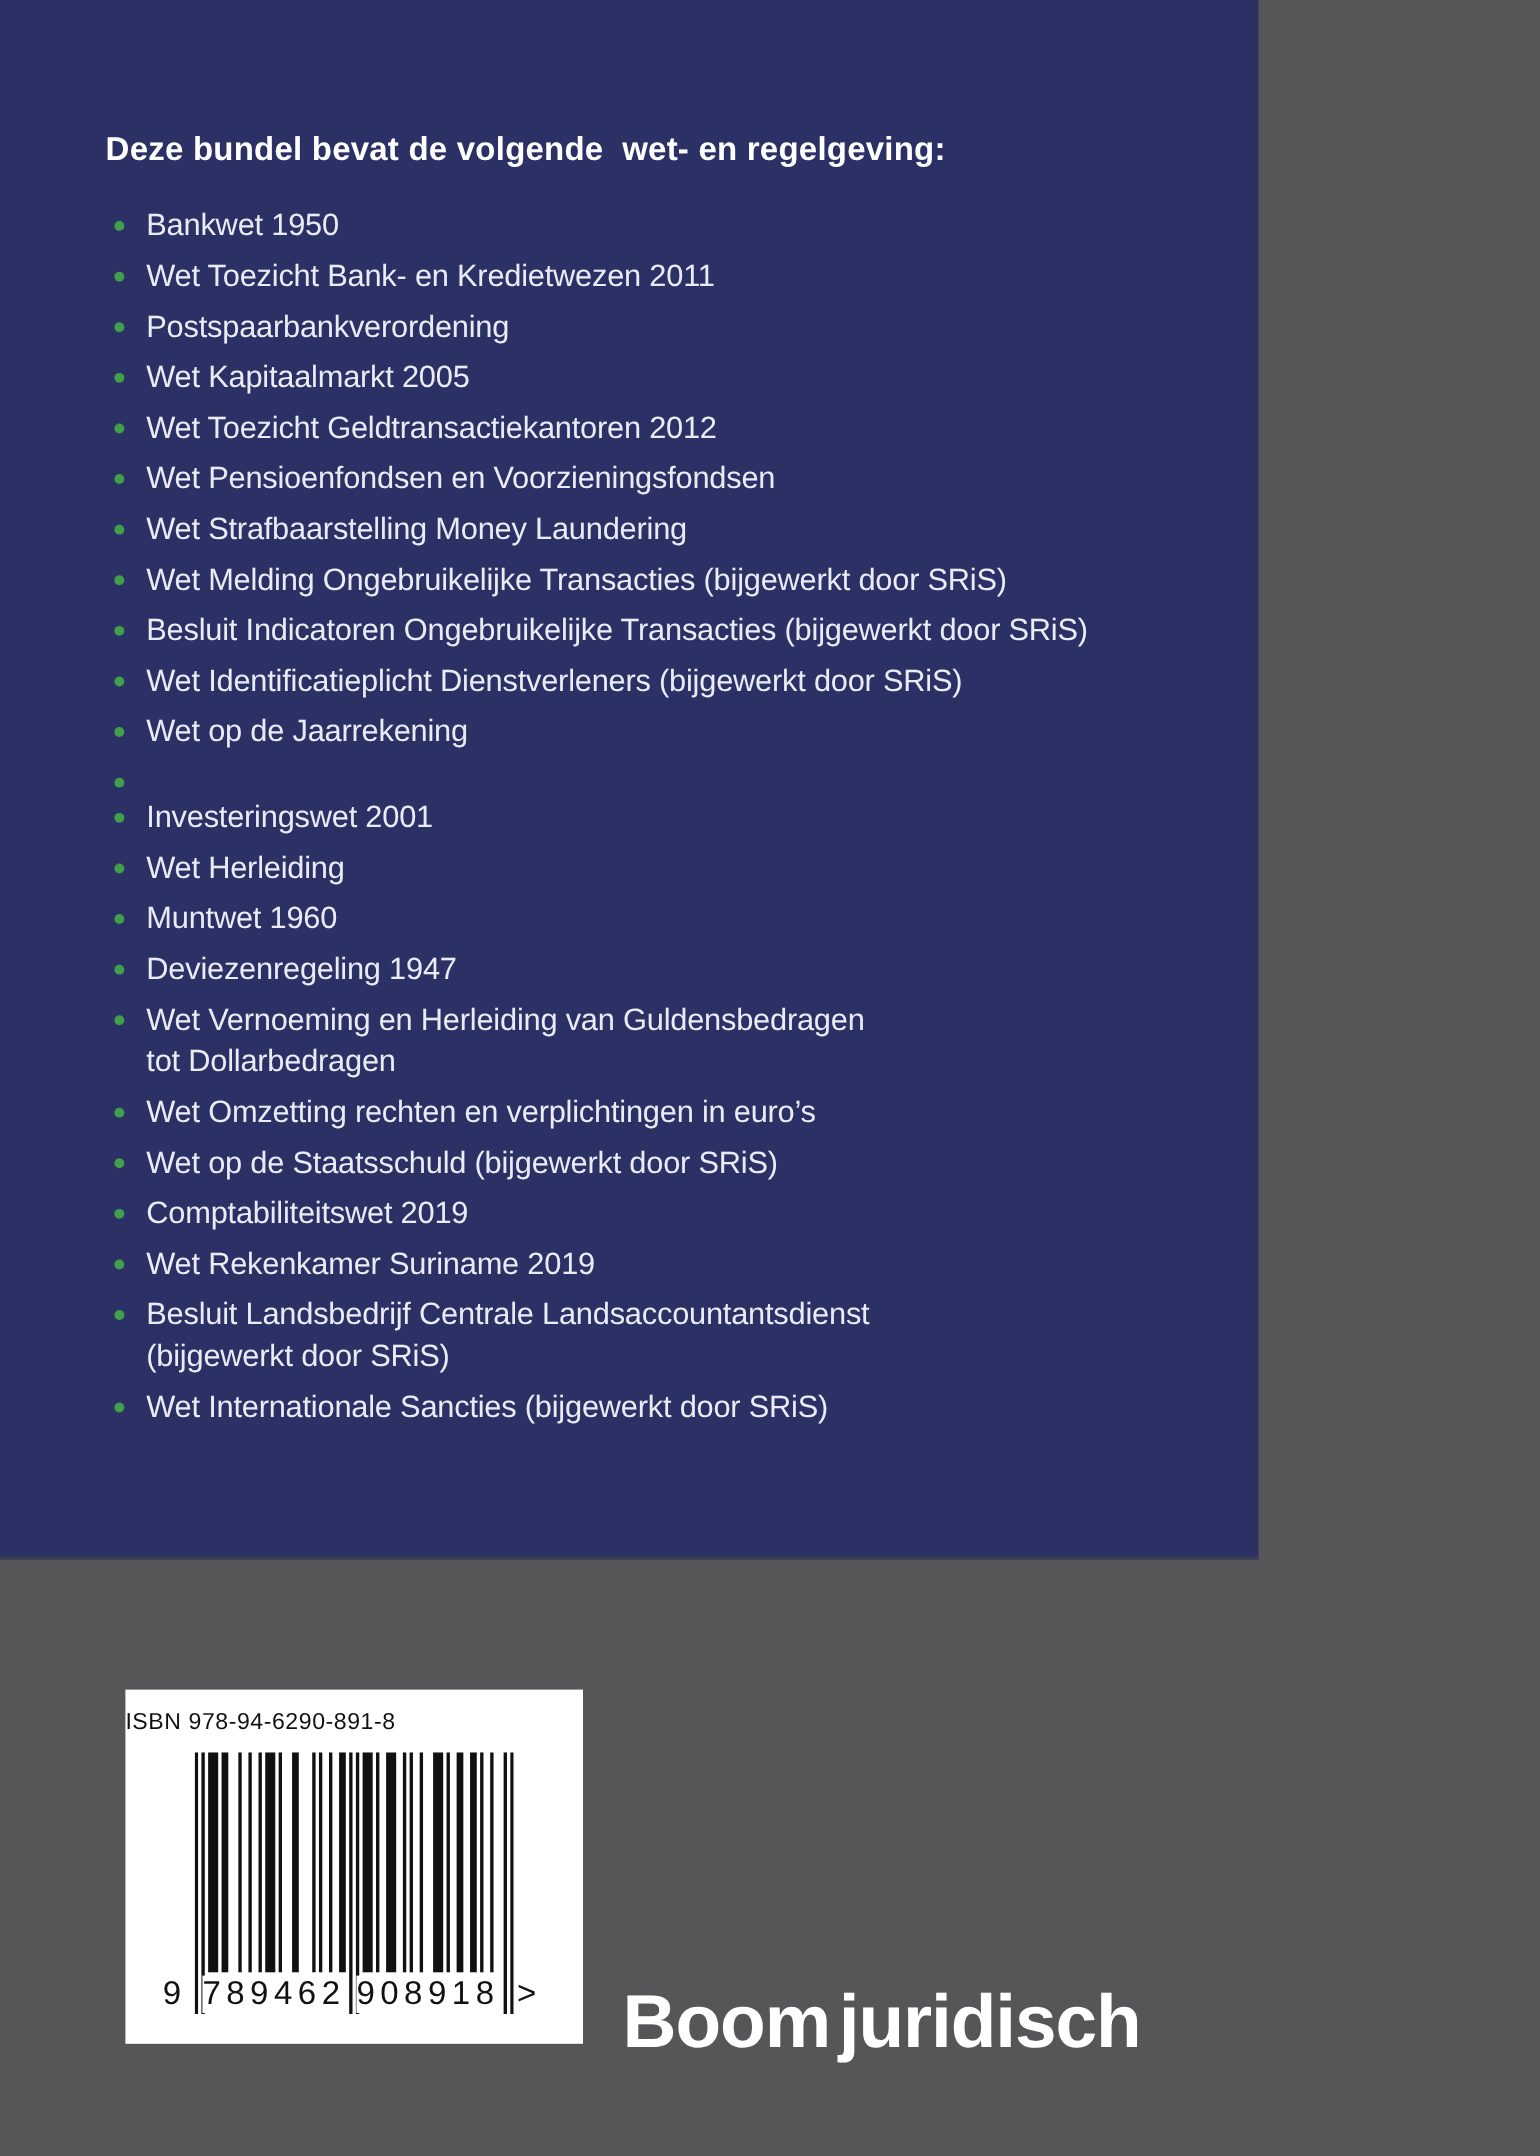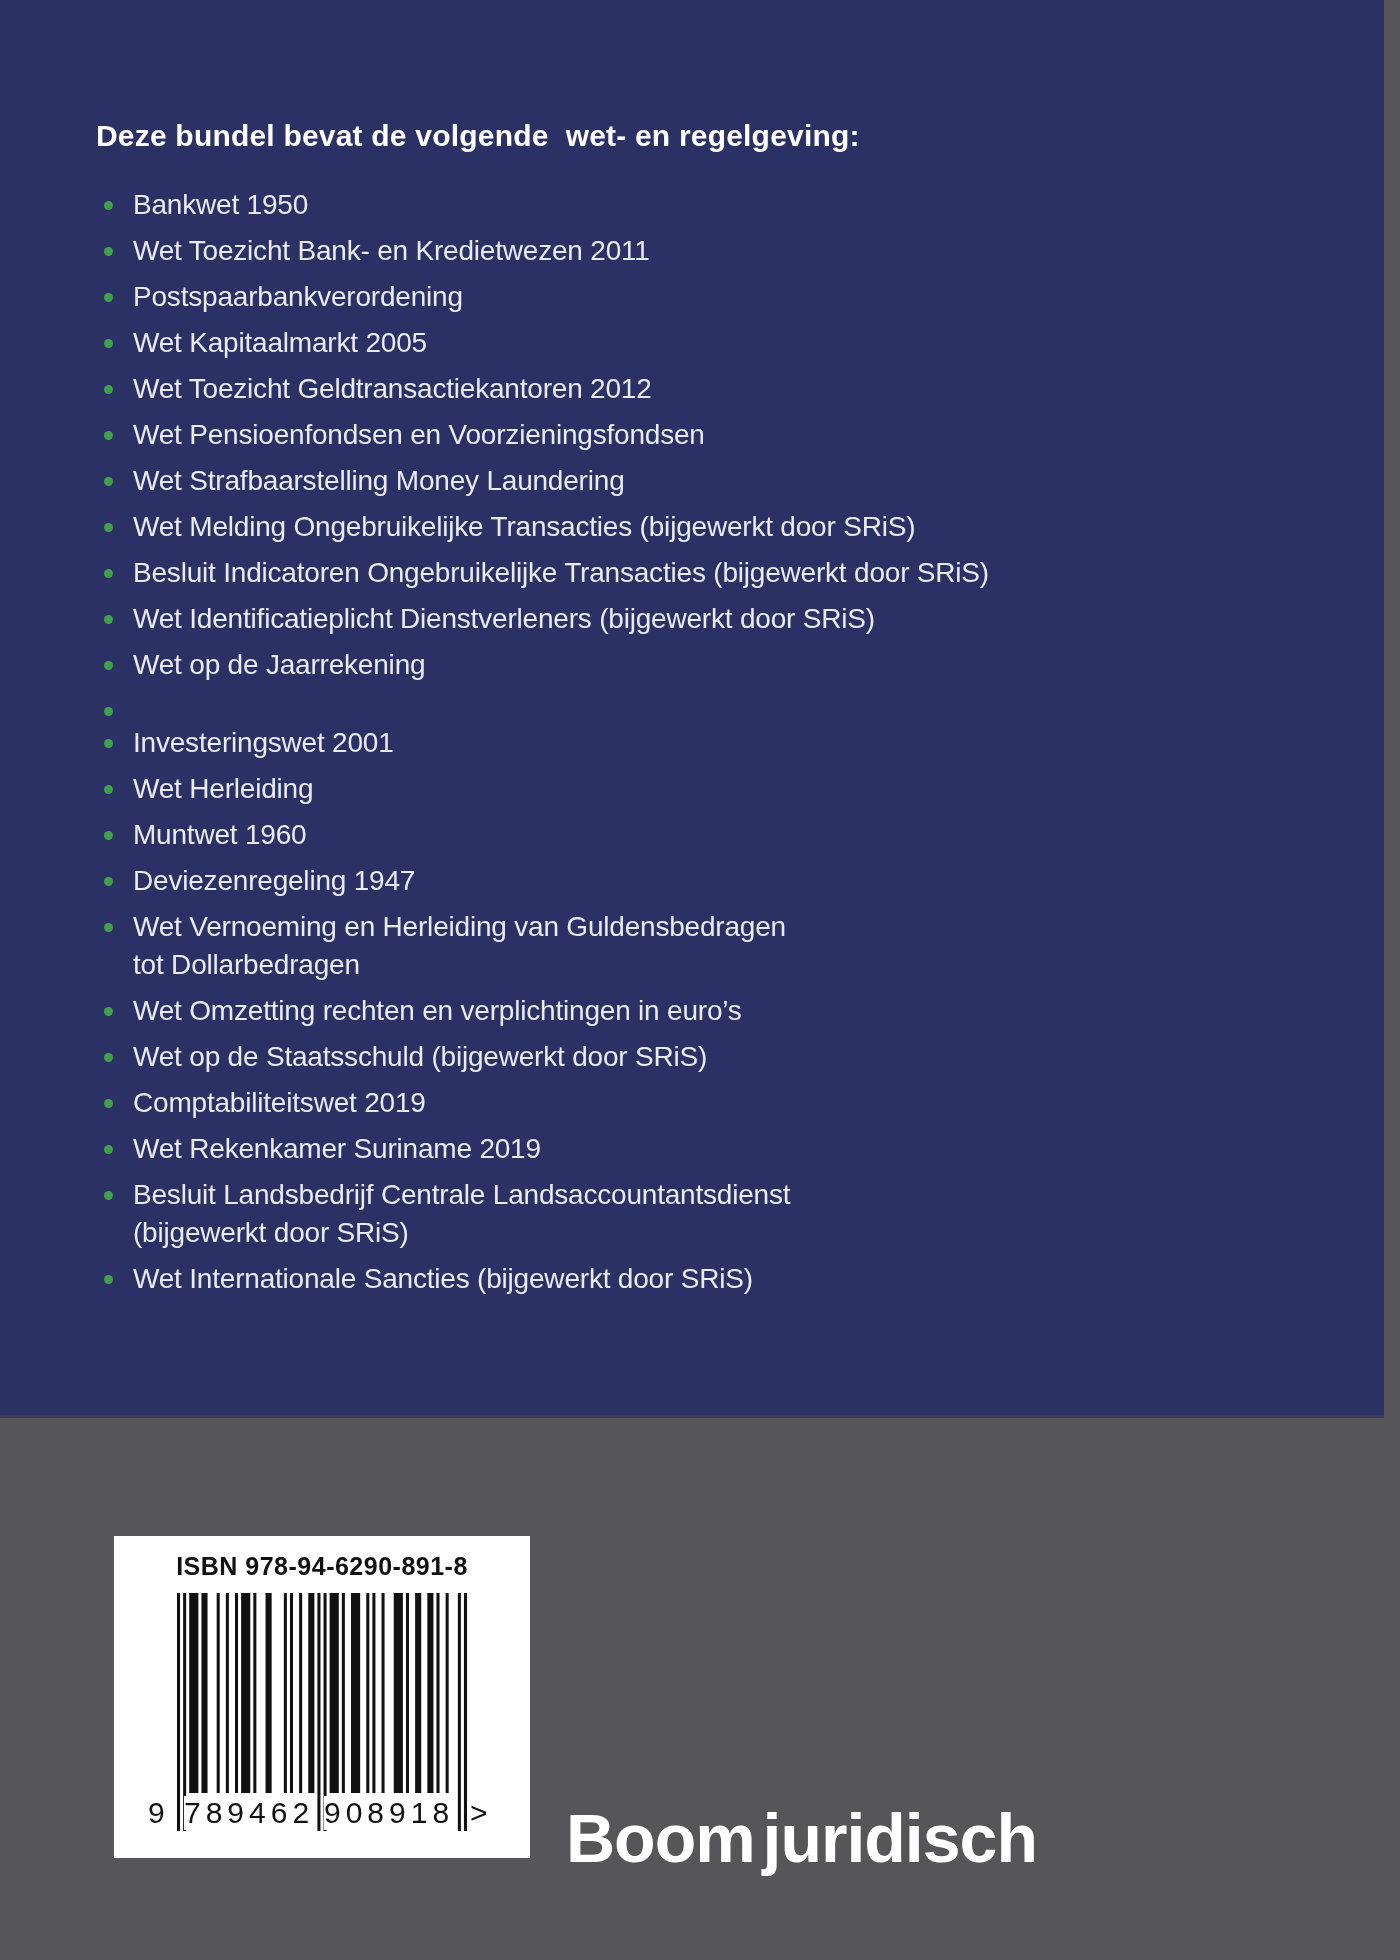--- a/index.html
+++ b/index.html
@@ -1,21 +1,21 @@
 <!DOCTYPE html>
 <html style="--navy-bg: #2c3165; --gray-bg: #565658; --bullet-green: #41a04c; --text-light: #e9ecf5; --barcode-ink: #111111; --white: #ffffff;"><head>
 <meta charset="utf-8">
 <style>
   html,body{margin:0;padding:0;}
   body{
     width:1400px;height:1960px;
     font-family:"Liberation Sans", sans-serif;
     background:#565658;
   }
-  .page{position:relative;width:1384px;height:1960px;overflow:hidden;}
+  .page{position:relative;width:1144px;height:1960px;overflow:hidden;}
 
   
   .navy-section{
     position:absolute;left:0;top:0;width:1400px;height:1418px;
     background:var(--navy-bg,#2c3165);
     box-sizing:border-box;
     padding:116px 60px 0 96px;
     border-bottom:3px solid #3a3e55;
   }
   .heading{
@@ -50,25 +50,24 @@
     position:absolute;left:0;top:1418px;width:1400px;height:542px;
     background:var(--gray-bg,#565658);
   }
   .barcode-box{
     position:absolute;left:114px;top:118px;
     width:416px;height:322px;
     background:var(--white,#ffffff);
   }
   .isbn-label{
     position:absolute;left:0;top:16px;width:100%;
-    text-align:center;
-    font-size:25px;line-height:28px;
+    text-align:left;
+    font-size:21px;line-height:28px;
     color:var(--barcode-ink,#111111);
     letter-spacing:0.5px;
-    font-weight:bold;
   }
   .bars{
     position:absolute;left:63px;top:57px;
   }
   .barcode-digits .bd{
     position:absolute;
     font-size:30px;line-height:34px;
     color:var(--barcode-ink,#111111);
     top:260px;
     background:var(--white,#ffffff);

